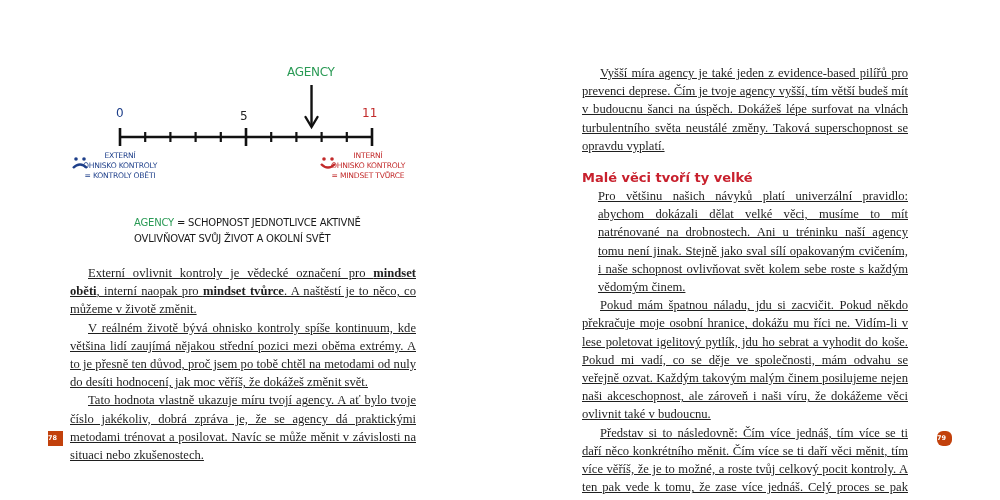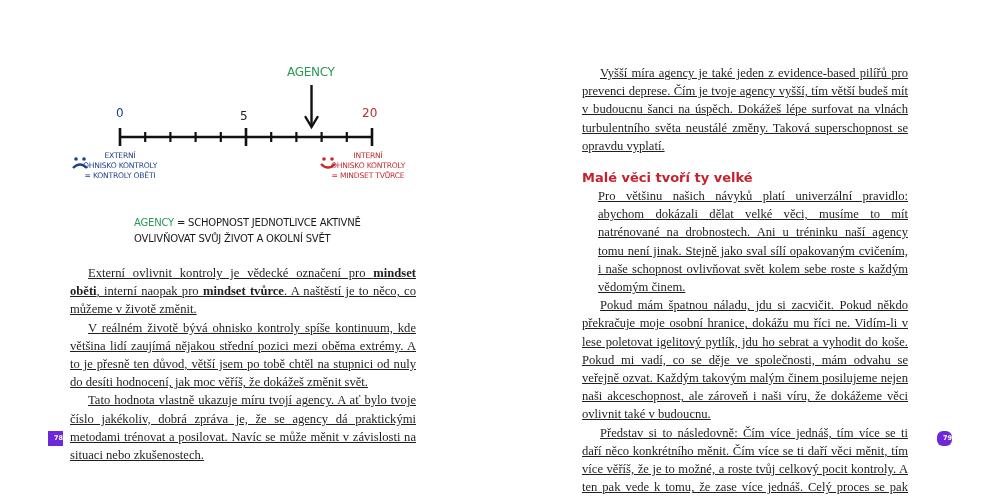--- a/index.html
+++ b/index.html
@@ -28,21 +28,21 @@
 
   
   .text-block { position: absolute; font-size: 12.6px; line-height: 18.2px; text-align: justify; }
   .left-text { left: 70px; top: 264px; width: 346px; }
   .right-text { left: 582px; top: 64px; width: 326px; }
   .para { margin: 0; text-indent: 18px; text-decoration: underline; }
   .para.noindent { text-indent: 0; margin-left: 16px; }
   .para b { font-weight: bold; }
   .heading { margin: 14px 0 0 0; font-family: "DejaVu Sans", sans-serif; font-weight: bold; font-size: 13px; line-height: 18px; color: #c8202d; }
 
-  .page-num { position: absolute; top: 431px; width: 15px; height: 15px; background: #6d28d9; color: #fff; font-family: "DejaVu Sans", sans-serif; font-weight: bold; font-size: 6.5px; line-height: 15px; text-align: right; }
+  .page-num { position: absolute; top: 431px; width: 15px; height: 15px; background: #c2410c; color: #fff; font-family: "DejaVu Sans", sans-serif; font-weight: bold; font-size: 6.5px; line-height: 15px; text-align: left; }
   .pn-left { left: 48px; }
   .pn-right { left: 937px; border-radius: 6px; }
 </style>
 </head>
 <body>
 
 <div class="page page-left">
 
   <div class="diagram">
     <svg id="scale-svg" width="320" height="110">
@@ -61,21 +61,21 @@
           <line x1="292" x2="292" y1="73" y2="91" stroke="#111" stroke-width="2.6"></line>
         </g>
       <g>
         <line id="arrow-shaft" x1="231.51999999999998" y1="30" x2="231.51999999999998" y2="72" stroke="#111" stroke-width="2.4"></line>
         <path id="arrow-head" d="M225.51999999999998 62 L231.51999999999998 72 L237.51999999999998 62" stroke="#111" stroke-width="2.4" fill="none" stroke-linecap="round"></path>
       </g>
     </svg>
     <div class="agency-label">AGENCY</div>
     <div class="tick-num tn0">0</div>
     <div class="tick-num tn5">5</div>
-    <div class="tick-num tn10">20</div>
+    <div class="tick-num tn10">11</div>
 
     <div class="pole pole-left">
       <div>EXTERNÍ</div>
       <div>OHNISKO KONTROLY</div>
       <div>= KONTROLY OBĚTI</div>
       <svg class="face" width="20" height="16" viewBox="0 0 20 16" style="margin: 4px auto 0;">
         <circle cx="6" cy="4" r="1.8" fill="#1e3f8a"></circle>
         <circle cx="14" cy="4" r="1.8" fill="#1e3f8a"></circle>
         <path d="M3 13 Q10 6 17 13" stroke="#1e3f8a" stroke-width="2.4" fill="none"></path>
       </svg>
@@ -93,21 +93,21 @@
     </div>
   </div>
 
   <div class="definition">
     <div><span class="term">AGENCY</span><span> = SCHOPNOST JEDNOTLIVCE AKTIVNĚ</span></div>
     <div>OVLIVŇOVAT SVŮJ ŽIVOT A OKOLNÍ SVĚT</div>
   </div>
 
   <div class="text-block left-text">
     <p class="para"><span>Externí ovlivnit kontroly je vědecké označení pro </span><b>mindset oběti</b><span>, interní naopak pro </span><b>mindset tvůrce</b><span>. A naštěstí je to něco, co můžeme v životě změnit.</span></p>
-    <p class="para">V reálném životě bývá ohnisko kontroly spíše kontinuum, kde většina lidí zaujímá nějakou střední pozici mezi oběma extrémy. A to je přesně ten důvod, větší jsem po tobě chtěl na stupnici od nuly do desíti hodnocení, jak moc věříš, že dokážeš změnit svět.</p>
+    <p class="para">V reálném životě bývá ohnisko kontroly spíše kontinuum, kde většina lidí zaujímá nějakou střední pozici mezi oběma extrémy. A to je přesně ten důvod, proč jsem po tobě chtěl na metodami od nuly do desíti hodnocení, jak moc věříš, že dokážeš změnit svět.</p>
     <p class="para">Tato hodnota vlastně ukazuje míru tvojí agency. A ať bylo tvoje číslo jakékoliv, dobrá zpráva je, že se agency dá praktickými metodami trénovat a posilovat. Navíc se může měnit v závislosti na situaci nebo zkušenostech.</p>
   </div>
 
   <div class="page-num pn-left">78</div>
 </div>
 
 <div class="page page-right">
   <div class="text-block right-text" style="left: 82px;">
     <p class="para">Vyšší míra agency je také jeden z evidence-based pilířů pro prevenci deprese. Čím je tvoje agency vyšší, tím větší budeš mít v budoucnu šanci na úspěch. Dokážeš lépe surfovat na vlnách turbulentního světa neustálé změny. Taková superschopnost se opravdu vyplatí.</p>
     <h2 class="heading">Malé věci tvoří ty velké</h2>

